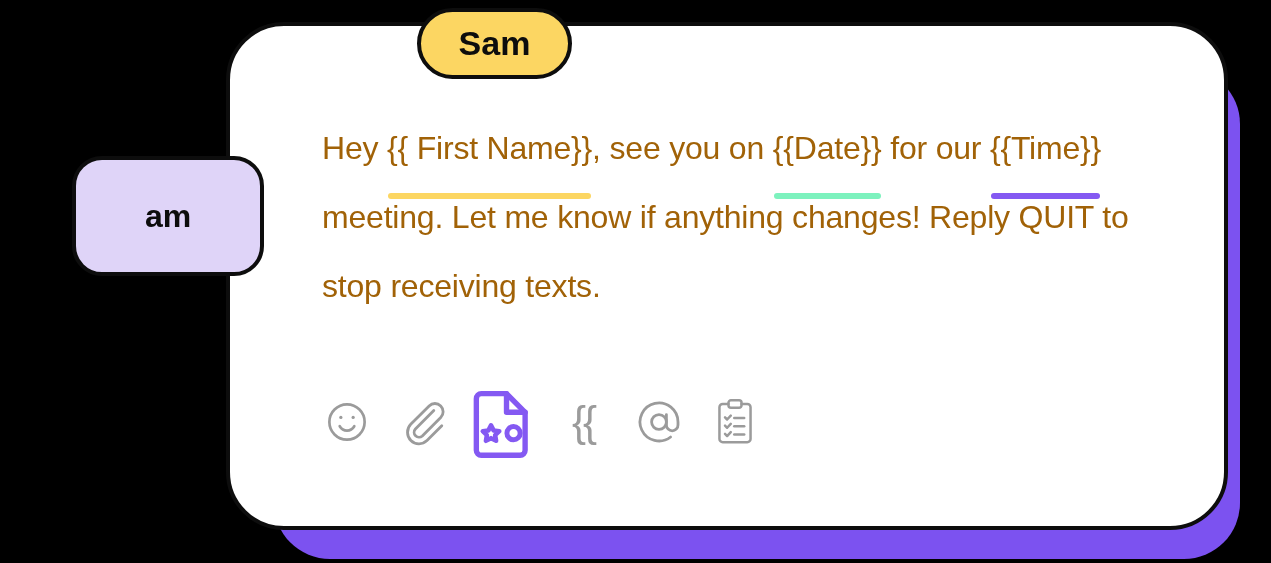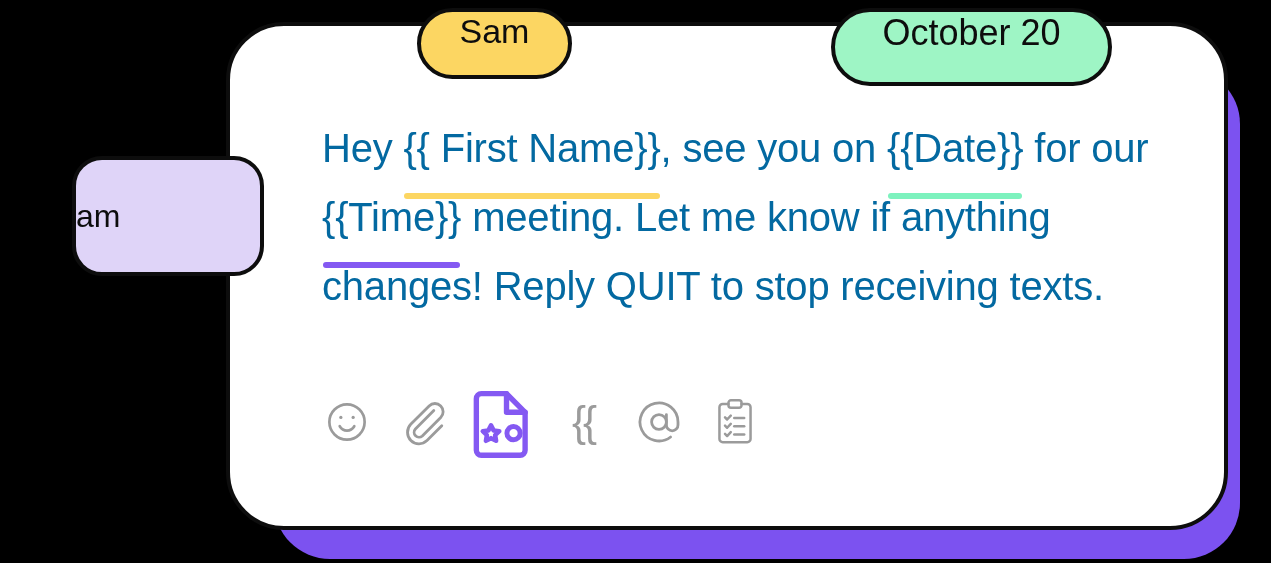--- a/index.html
+++ b/index.html
@@ -49,23 +49,23 @@
     box-sizing: border-box;
     z-index: 2;
   }
 
   
   .message-body {
     position: absolute;
     left: 92px;
     top: 88px;
     width: 872px;
-    font-size: 40px;
+    font-size: 32px;
     line-height: 69px;
-    color: #0369a1;
+    color: #a16207;
     letter-spacing: -0.2px;
     white-space: normal;
   }
   .message-body .seg {
     position: relative;
     display: inline;
   }
   .tag {
     position: relative;
     display: inline-block;
@@ -113,23 +113,23 @@
     letter-spacing: -3px;
     user-select: none;
   }
 
   
   .badge {
     position: absolute;
     border: 4px solid #0D0D0D;
     box-sizing: border-box;
     display: flex;
-    align-items: flex-start;
+    align-items: center;
     justify-content: center;
-    font-weight: normal;
+    font-weight: bold;
     color: #0D0D0D;
     z-index: 4;
   }
   .badge .tail {
     position: absolute;
     width: 0;
     height: 0;
   }
 
   
@@ -279,23 +279,19 @@
       </button>
 
     </div>
   </div>
 
   <div class="badge" id="badge-sam">
     <span class="badge-label">Sam</span>
     <span class="tail tail-down-outer"></span>
   </div>
 
-  <div class="badge" id="badge-date">
-    <span class="badge-label">October 20</span>
-    <span class="tail tail-down-outer"></span>
-  </div>
 
   <div class="badge" id="badge-time">
     <span class="badge-label">am</span>
     <span class="tail tail-right-outer"></span>
   </div>
 
 </div>
 
 </body></html>

